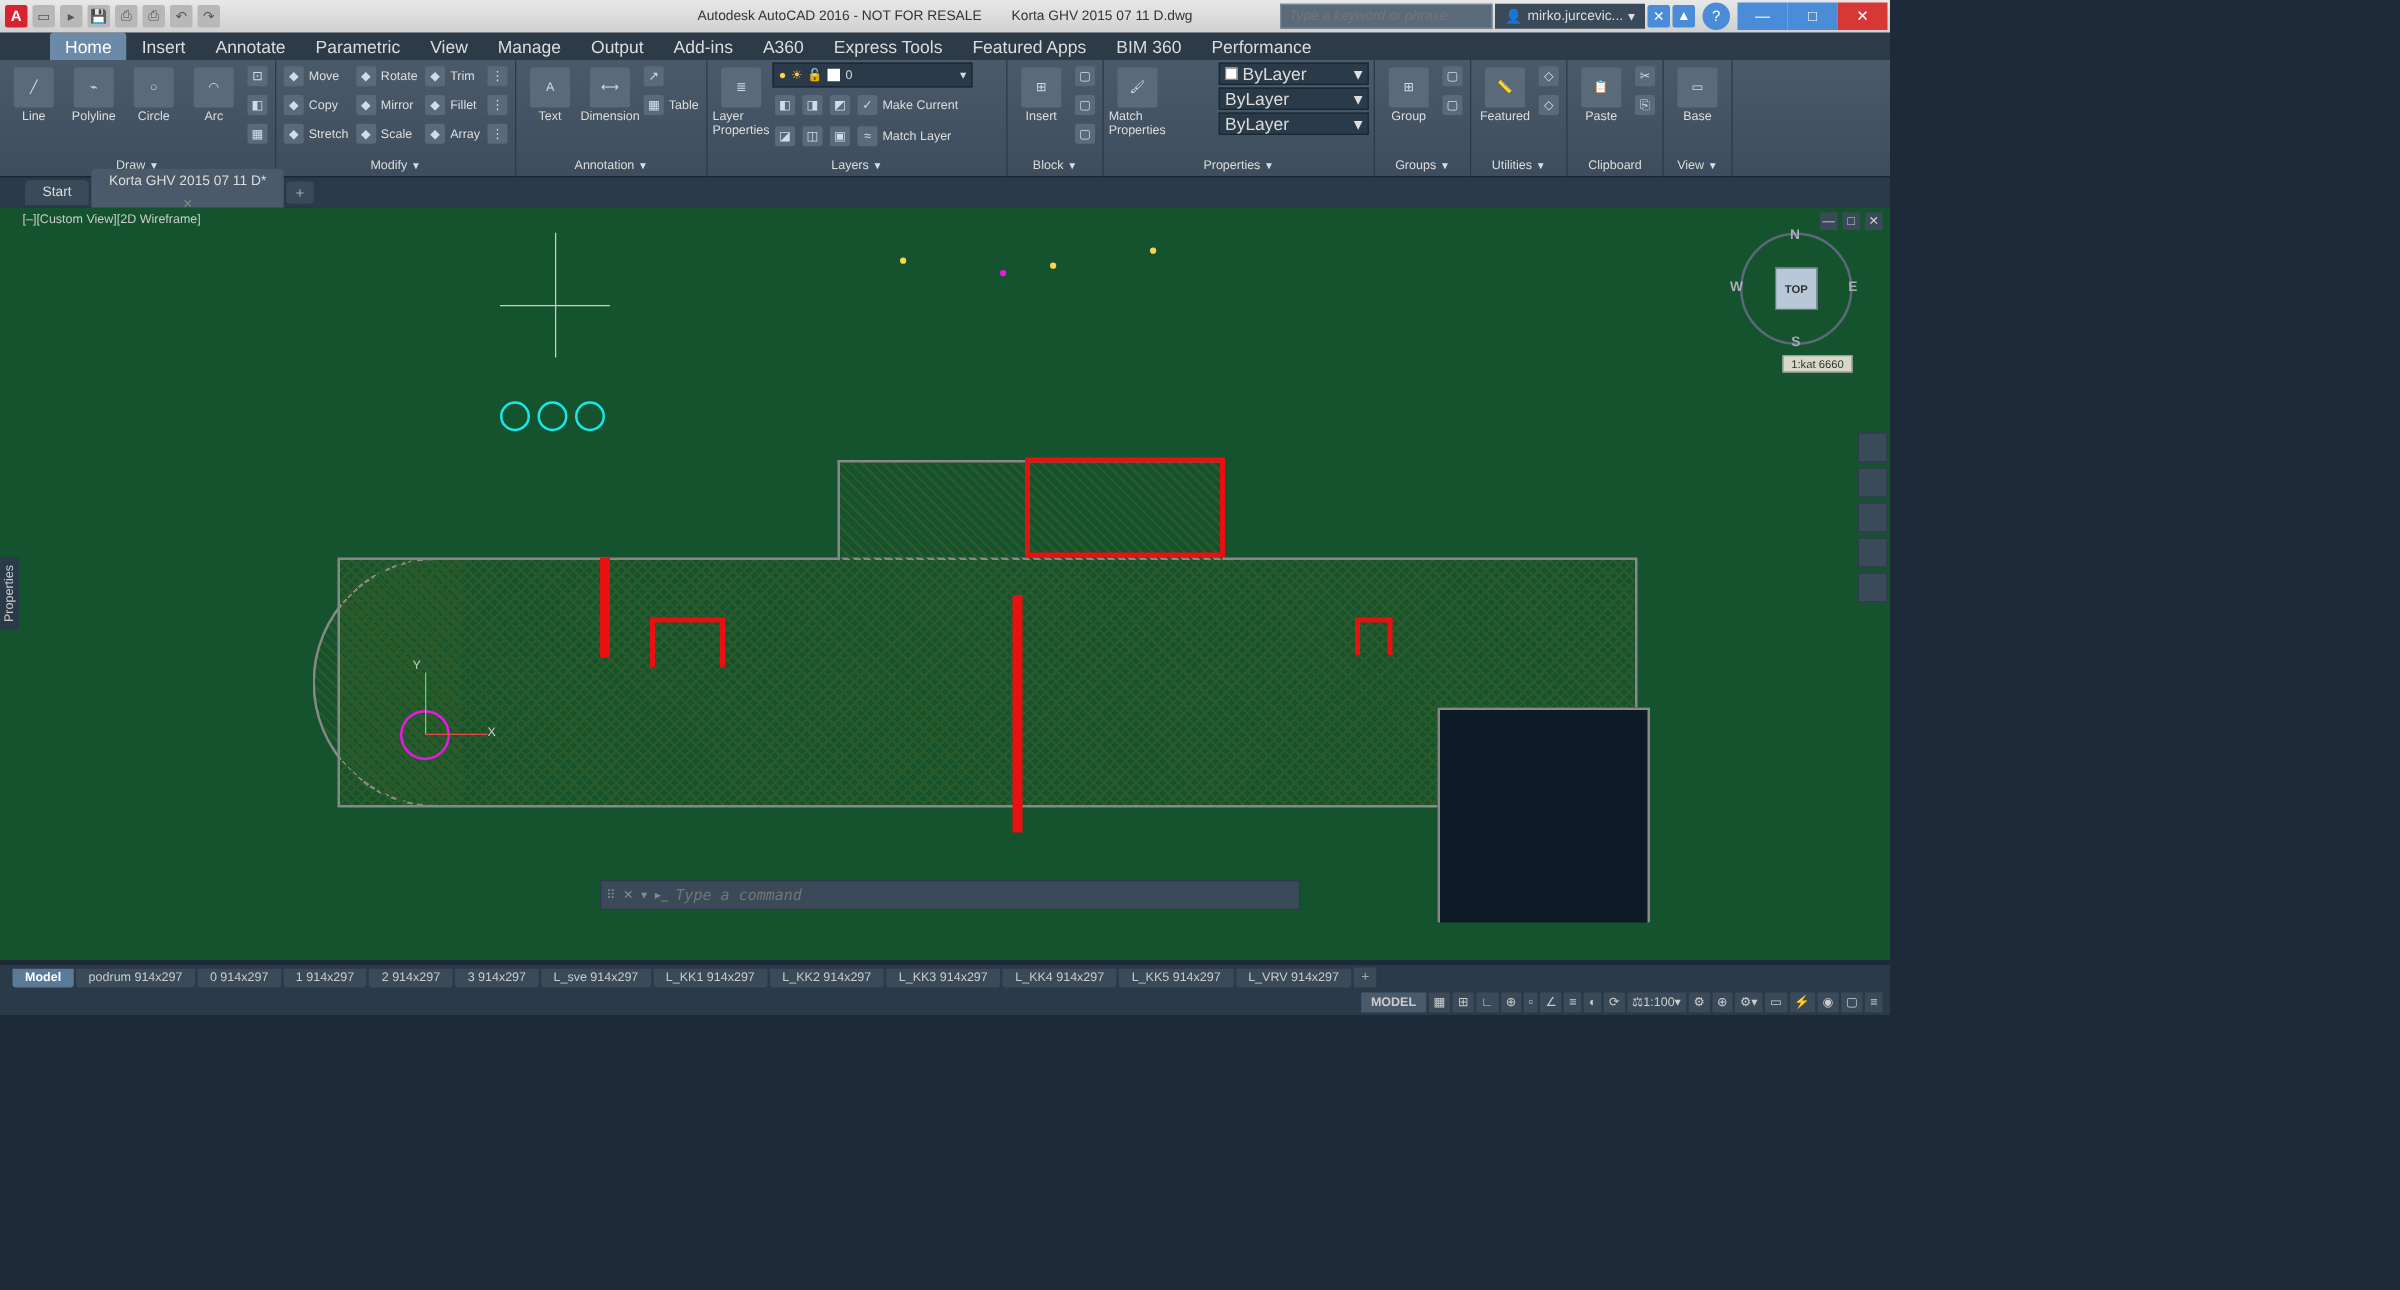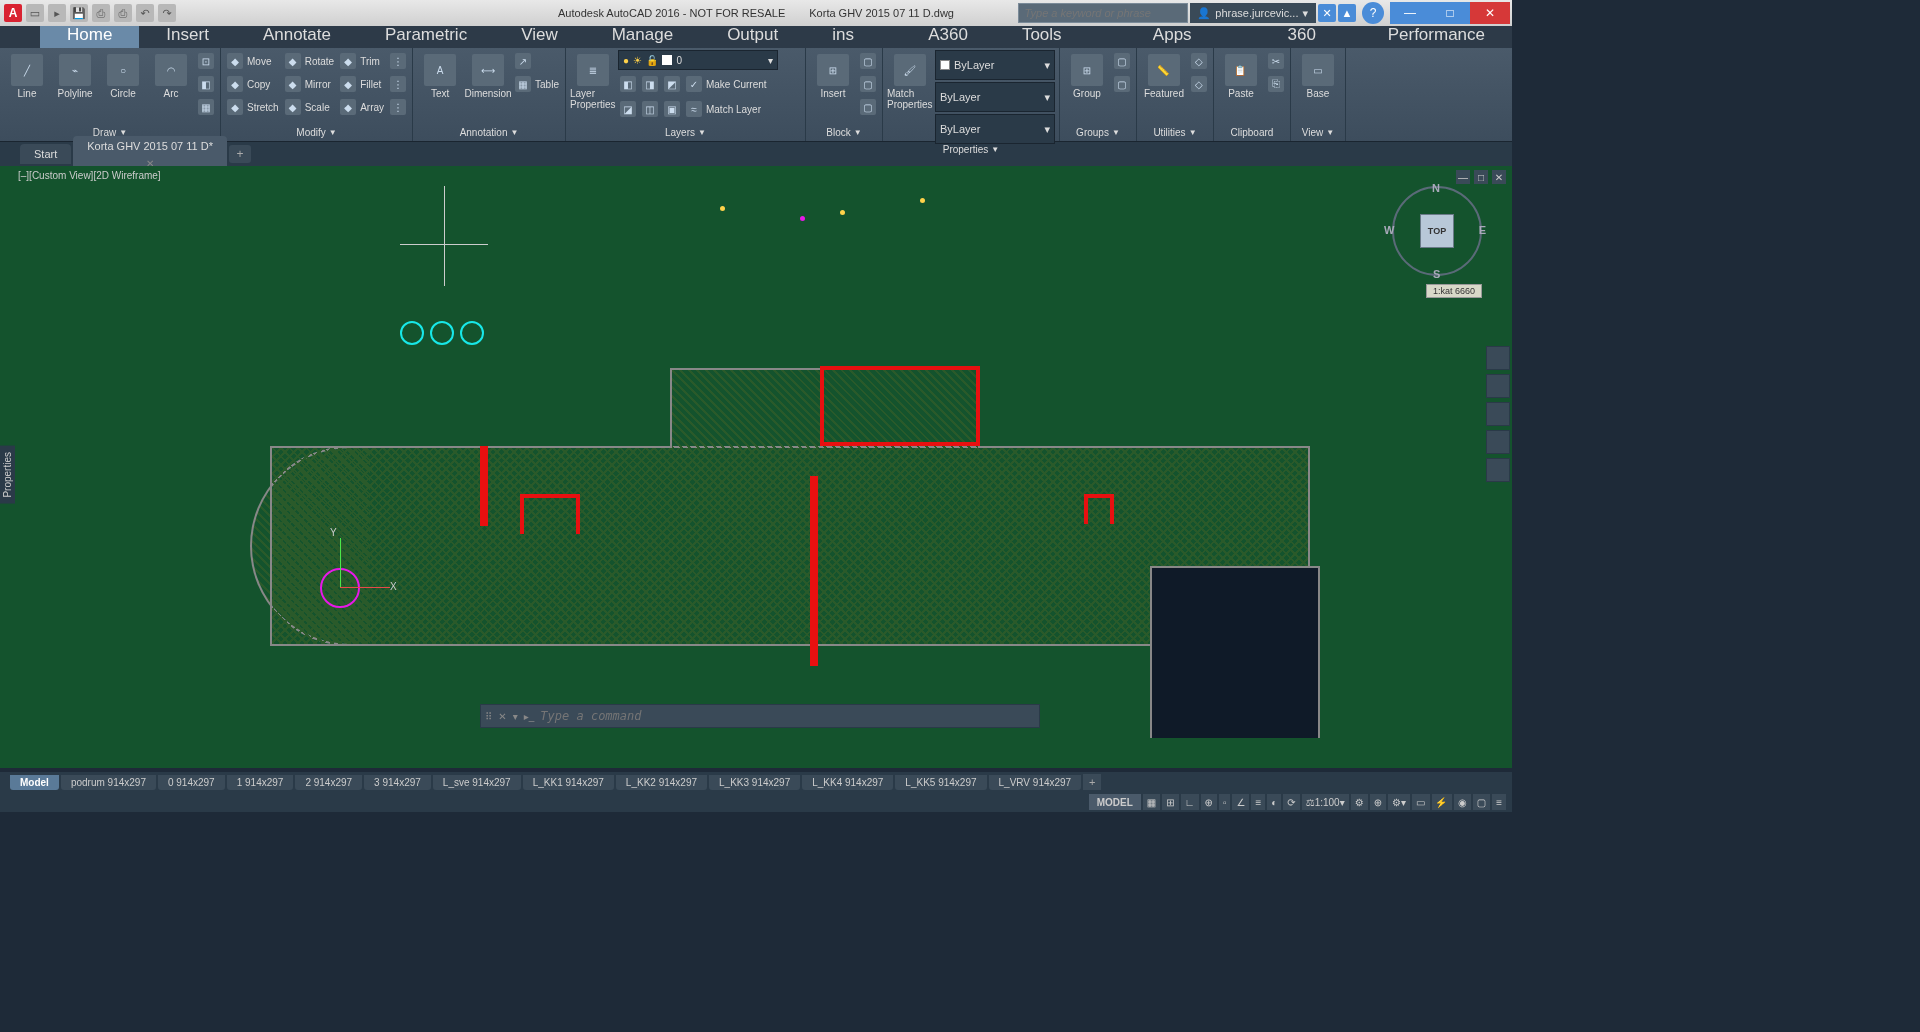--- a/index.html
+++ b/index.html
@@ -18,36 +18,36 @@
 .user-area{background:#3a4a58;color:#ddd;font-size:11px;padding:2px 8px;height:20px;display:flex;align-items:center;gap:4px;}
 .win-btns{display:flex;}
 .win-btn{width:40px;height:22px;display:flex;align-items:center;justify-content:center;font-size:12px;cursor:pointer;}
 .win-min{background:#4a8cd8;color:#fff;}
 .win-max{background:#4a8cd8;color:#fff;}
 .win-close{background:#d63838;color:#fff;}
 .help-btn{width:22px;height:22px;background:#4a8cd8;color:#fff;border-radius:50%;display:flex;align-items:center;justify-content:center;font-size:12px;margin:0 4px;}
 
 
 .ribbon-tabs{height:22px;background:#2d3a48;display:flex;align-items:flex-end;padding-left:40px;}
-.ribbon-tab{padding:3px 27px;font-size:17px;color:#ddd;cursor:pointer;border-radius:3px 3px 0 0;}
+.ribbon-tab{padding:3px 12px;font-size:14px;color:#ddd;cursor:pointer;border-radius:3px 3px 0 0;}
 .ribbon-tab.active{background:#6a8aa8;color:#fff;}
 
 
 .ribbon{height:94px;background:linear-gradient(#4a5a6a,#3d4d5d);display:flex;border-bottom:1px solid #1a2530;}
 .panel{display:flex;flex-direction:column;border-right:1px solid #2a3a48;padding:2px 4px 0 4px;}
 .panel-body{flex:1;display:flex;align-items:flex-start;gap:2px;}
 .panel-title{height:18px;font-size:10px;color:#ddd;text-align:center;display:flex;align-items:center;justify-content:center;gap:3px;cursor:pointer;}
 .panel-title .dd{font-size:8px;}
 .tool-big{display:flex;flex-direction:column;align-items:center;width:46px;cursor:pointer;color:#ddd;font-size:10px;gap:2px;padding-top:4px;}
 .tool-big .ico{width:32px;height:32px;background:#5a6a78;border-radius:2px;display:flex;align-items:center;justify-content:center;color:#cde;}
 .tool-small{display:flex;align-items:center;gap:4px;height:22px;color:#ddd;font-size:10px;cursor:pointer;padding:0 2px;white-space:nowrap;}
 .tool-small .ico{width:16px;height:16px;background:#5a6a78;border-radius:2px;display:flex;align-items:center;justify-content:center;font-size:10px;color:#cde;}
 .col{display:flex;flex-direction:column;gap:1px;}
 .layer-combo{background:#2a3a48;border:1px solid #1a2530;width:160px;height:20px;display:flex;align-items:center;padding:0 4px;color:#ddd;font-size:10px;gap:4px;}
-.prop-combo{background:#2a3a48;border:1px solid #1a2530;width:120px;height:30px;display:flex;align-items:center;padding:0 4px;color:#ddd;font-size:11px;justify-content:space-between;}
+.prop-combo{background:#2a3a48;border:1px solid #1a2530;width:120px;height:18px;display:flex;align-items:center;padding:0 4px;color:#ddd;font-size:14px;justify-content:space-between;margin-left:40px;}
 
 
 .filetabs{height:24px;background:#2a3a48;display:flex;align-items:center;padding-left:20px;gap:0;}
 .filetab{padding:4px 14px;font-size:11px;color:#ddd;background:#3a4a58;border-radius:4px 4px 0 0;margin-right:2px;display:flex;align-items:center;gap:6px;cursor:pointer;}
 .filetab.active{background:#4a5a6a;flex-direction:column;}
 .filetab .close{font-size:10px;color:#888;}
 .addtab{width:22px;height:18px;background:#3a4a58;border-radius:3px;display:flex;align-items:center;justify-content:center;color:#aaa;font-size:12px;cursor:pointer;}
 
 
 .viewport{position:absolute;top:166px;bottom:44px;left:0;right:0;background:#14532d;}
@@ -118,21 +118,21 @@
     <div class="qat-btn">↷</div>
   </div>
   <div class="titlebar-center">
     <span class="app-title">Autodesk AutoCAD 2016 - NOT FOR RESALE</span>
     <span class="doc-title">Korta GHV 2015 07 11 D.dwg</span>
   </div>
   <div class="titlebar-right">
     <input class="search-box" placeholder="Type a keyword or phrase" style="">
     <div class="user-area">
       <span>👤</span>
-      <span>phrase.jurcevic...</span>
+      <span>mirko.jurcevic...</span>
       <span>▾</span>
     </div>
     <div class="qat-btn" style="background:#4a8cd8;color:#fff;">✕</div>
     <div class="qat-btn" style="background:#4a8cd8;color:#fff;">▲</div>
     <div class="help-btn">?</div>
     <div class="win-btns">
       <div class="win-btn win-min">—</div>
       <div class="win-btn win-max">□</div>
       <div class="win-btn win-close">✕</div>
     </div>

